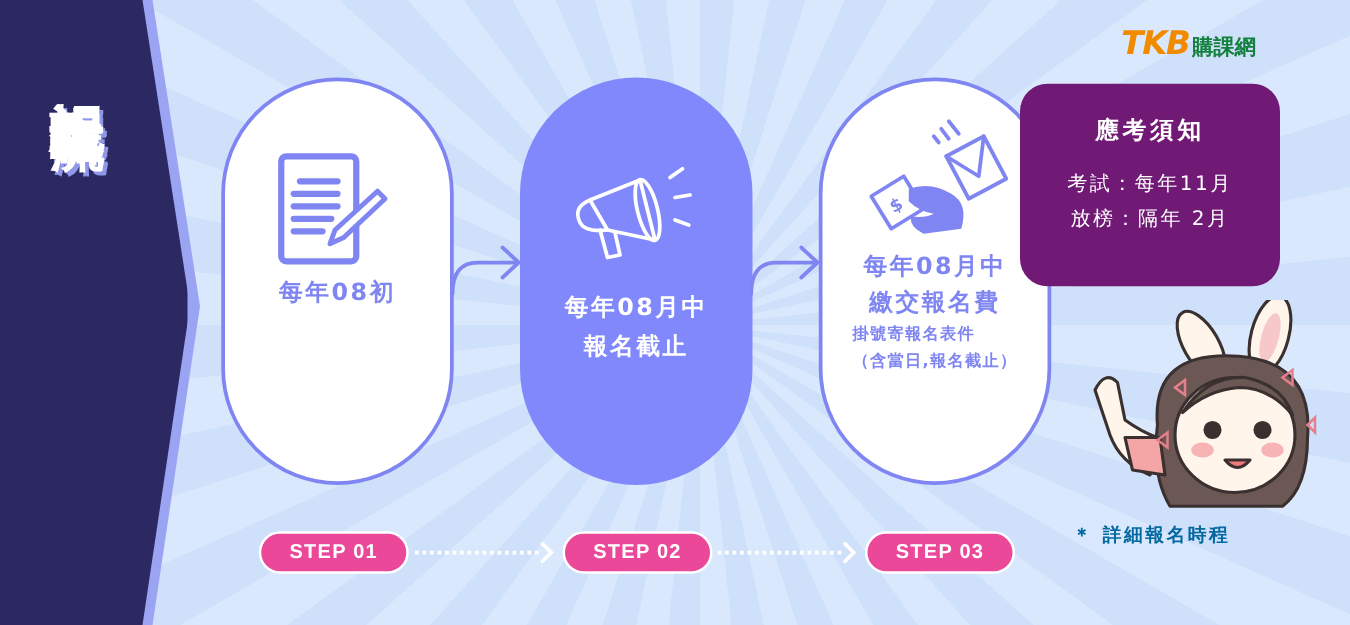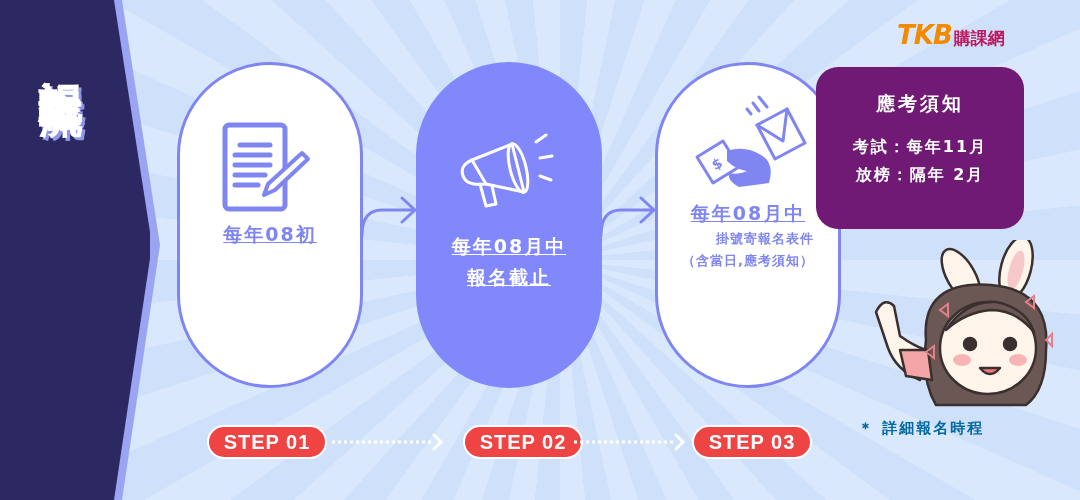--- a/index.html
+++ b/index.html
@@ -28,66 +28,66 @@
   .side-title {
     position: absolute; left: 30px; top: 46px; width: 60px;
     color: #ffffff; font-weight: bold; font-size: 44px; line-height: 58px;
     text-align: center;
     text-shadow: 3px 3px 0 #8f97e8;
     writing-mode: vertical-rl; letter-spacing: 2px;
   }
   
   .logo { position: absolute; left: 897px; top: 20px; display: flex; align-items: baseline; }
   .logo-tkb { color: #f28a00; font-weight: bold; font-style: italic; font-size: 26px; letter-spacing: -1px; text-align: center; }
-  .logo-cn { color: #be185d; font-size: 17px; margin-left: 2px; font-weight: bold; }
+  .logo-cn { color: #15803d; font-size: 17px; margin-left: 2px; font-weight: bold; }
   
   .card {
     position: absolute; top: 62px; width: 186px; height: 326px;
     border-radius: 93px; border: 3px solid #7f86f2; background: #fff;
     display: flex; flex-direction: column; align-items: center;
   }
   .card.filled { background: #8088fb; border-color: #8088fb; }
   .card .icon { margin-top: 52px; width: 110px; height: 100px; display: flex; justify-content: center; align-items: center; }
-  .card .main-text { color: #7f86f2; font-weight: bold; font-size: 19px; line-height: 31px; text-align: center; letter-spacing: 2px; text-decoration: underline; }
+  .card .main-text { color: #7f86f2; font-weight: bold; font-size: 19px; line-height: 31px; text-align: center; letter-spacing: 2px; }
   .card.filled .main-text { color: #fff; }
   .card1 { left: 177px; }
   .card2 { left: 416px; }
   .card3 { left: 655px; }
   .card1 .main-text { margin-top: 2px; }
   .card2 .main-text { margin-top: 14px; }
   .card3 .icon { margin-top: 24px; height: 110px; width: 140px; }
   .card3 .main-text { margin-top: 0; font-size: 19px; line-height: 29px; }
-  .card3 .sub-text { color: #7f86f2; font-weight: bold; font-size: 13px; line-height: 22px; text-align: right; letter-spacing: 1px; }
+  .card3 .sub-text { color: #7f86f2; font-weight: bold; font-size: 13px; line-height: 22px; text-align: left; letter-spacing: 1px; }
   
   .conn { position: absolute; top: 190px; width: 60px; height: 50px; }
   .conn1 { left: 360px; }
   .conn2 { left: 599px; }
   
   .notice {
     position: absolute; left: 816px; top: 67px; width: 208px; height: 162px;
     background: #701a75; border-radius: 22px; color: #fff; text-align: center;
   }
   .notice-title { margin-top: 24px; font-weight: bold; font-size: 19px; letter-spacing: 3px; }
-  .notice-line { font-weight: bold; font-size: 16px; line-height: 28px; letter-spacing: 2px; }
+  .notice-line { font-weight: normal; font-size: 16px; line-height: 28px; letter-spacing: 2px; }
   .notice-lines { margin-top: 16px; }
   
   .character { position: absolute; left: 866px; top: 240px; width: 200px; height: 180px; }
   .footnote {
     position: absolute; left: 858px; top: 416px; width: 215px;
     color: #0369a1; font-weight: bold; font-size: 15px; line-height: 24px; letter-spacing: 2px;
   }
   
   .step {
     position: absolute; top: 425px; width: 120px; height: 34px;
-    background: #ef4444; border: 2px solid #fff; border-radius: 17px;
-    color: #fff; font-family: "Liberation Sans", sans-serif; font-weight: bold; font-size: 20px;
+    background: #ec4899; border: 2px solid #fff; border-radius: 17px;
+    color: #fff; font-family: "Liberation Sans", sans-serif; font-weight: bold; font-size: 16px;
     display: flex; align-items: center; justify-content: center; letter-spacing: 1px;
   }
   .step1 { left: 207px; }
-  .step2 { left: 463px; }
+  .step2 { left: 450px; }
   .step3 { left: 692px; }
   .dots { position: absolute; top: 430px; width: 115px; height: 24px; }
   .dots1 { left: 330px; }
   .dots2 { left: 572px; }
 </style>
 </head>
 <body>
 
 <div class="bg-rays"></div>
 
@@ -157,24 +157,25 @@
         <path d="M74 36 L104 20 L122 54 L92 70 Z" fill="#fff"></path>
         <path d="M74 36 L100 52 L104 20" fill="none"></path>
         <path d="M14 68 L40 52 L56 78 L30 94 Z" fill="#fff"></path>
       </g>
       <text x="30" y="82" font-size="14" font-weight="bold" fill="#7f86f2" font-family="DejaVu Sans, sans-serif" transform="rotate(-28 30 78)">$</text>
       <path d="M44 62 Q62 56 78 66 Q92 74 86 94 L56 98 Q44 92 46 84 Q56 86 64 82 Q52 80 44 72 Z" fill="#7f86f2"></path>
     </svg>
   </div>
   <div class="main-text">
     <div>每年08月中</div>
+    <div>繳交報名費</div>
   </div>
   <div class="sub-text">
     <div>掛號寄報名表件</div>
-    <div>（含當日,應考須知）</div>
+    <div>（含當日,報名截止）</div>
   </div>
 </div>
 
 <div class="notice">
   <div class="notice-title">應考須知</div>
   <div class="notice-lines">
     <div class="notice-line">考試：每年11月</div>
     <div class="notice-line">放榜：隔年  2月</div>
   </div>
 </div>

